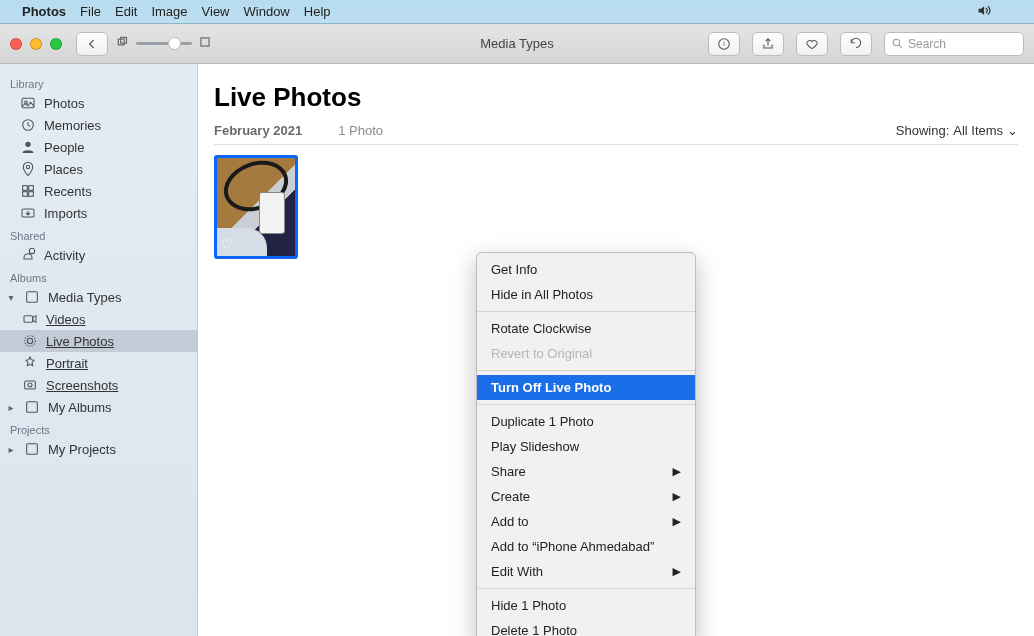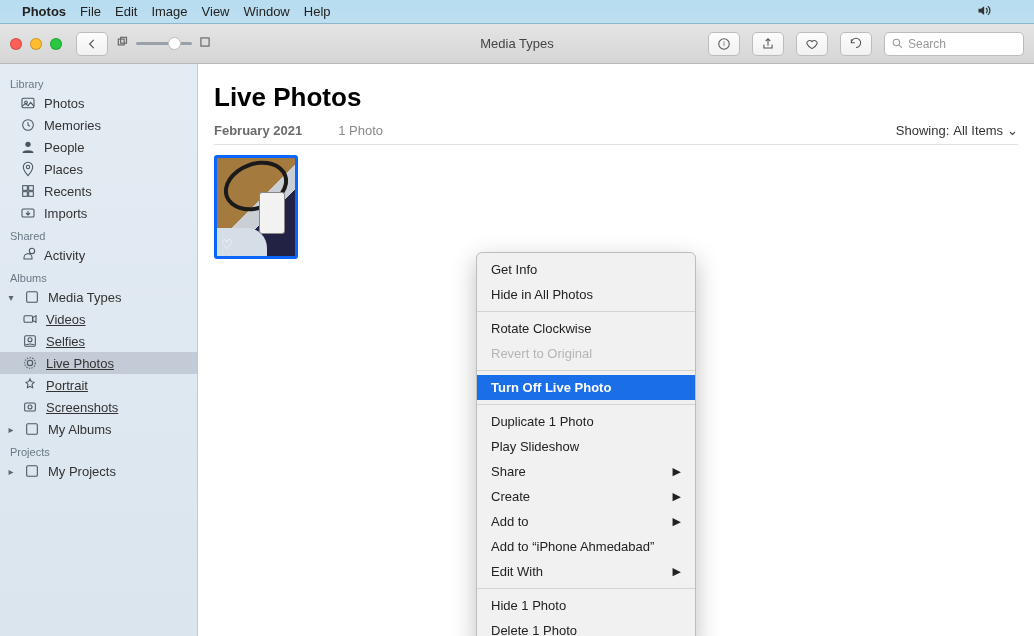--- a/index.html
+++ b/index.html
@@ -233,28 +233,20 @@
         </svg>
         <span class="label">Media Types</span>
       </div>
     <div class="sb-item indent">
         <svg viewBox="0 0 24 24" fill="none" stroke="currentColor" stroke-width="1.6">
           <rect x="3" y="7" width="13" height="10" rx="2"></rect>
           <path d="M16 10l5-3v10l-5-3z"></path>
         </svg>
         <span class="label">Videos</span>
       </div>
-    <div class="sb-item indent">
-        <svg viewBox="0 0 24 24" fill="none" stroke="currentColor" stroke-width="1.6">
-          <rect x="4" y="4" width="16" height="16" rx="2"></rect>
-          <circle cx="12" cy="10" r="3"></circle>
-          <path d="M6 18c0-2 12-2 12 0"></path>
-        </svg>
-        <span class="label">Selfies</span>
-      </div>
     <div class="sb-item indent selected">
         <svg viewBox="0 0 24 24" fill="none" stroke="currentColor" stroke-width="1.6">
           <circle cx="12" cy="12" r="4"></circle>
           <circle cx="12" cy="12" r="8" stroke-dasharray="2 2"></circle>
         </svg>
         <span class="label">Live Photos</span>
       </div>
     <div class="sb-item indent">
         <svg viewBox="0 0 24 24" fill="none" stroke="currentColor" stroke-width="1.6">
           <path d="M12 3l2 4 4 1-3 3 1 5-4-2-4 2 1-5-3-3 4-1z"></path>

